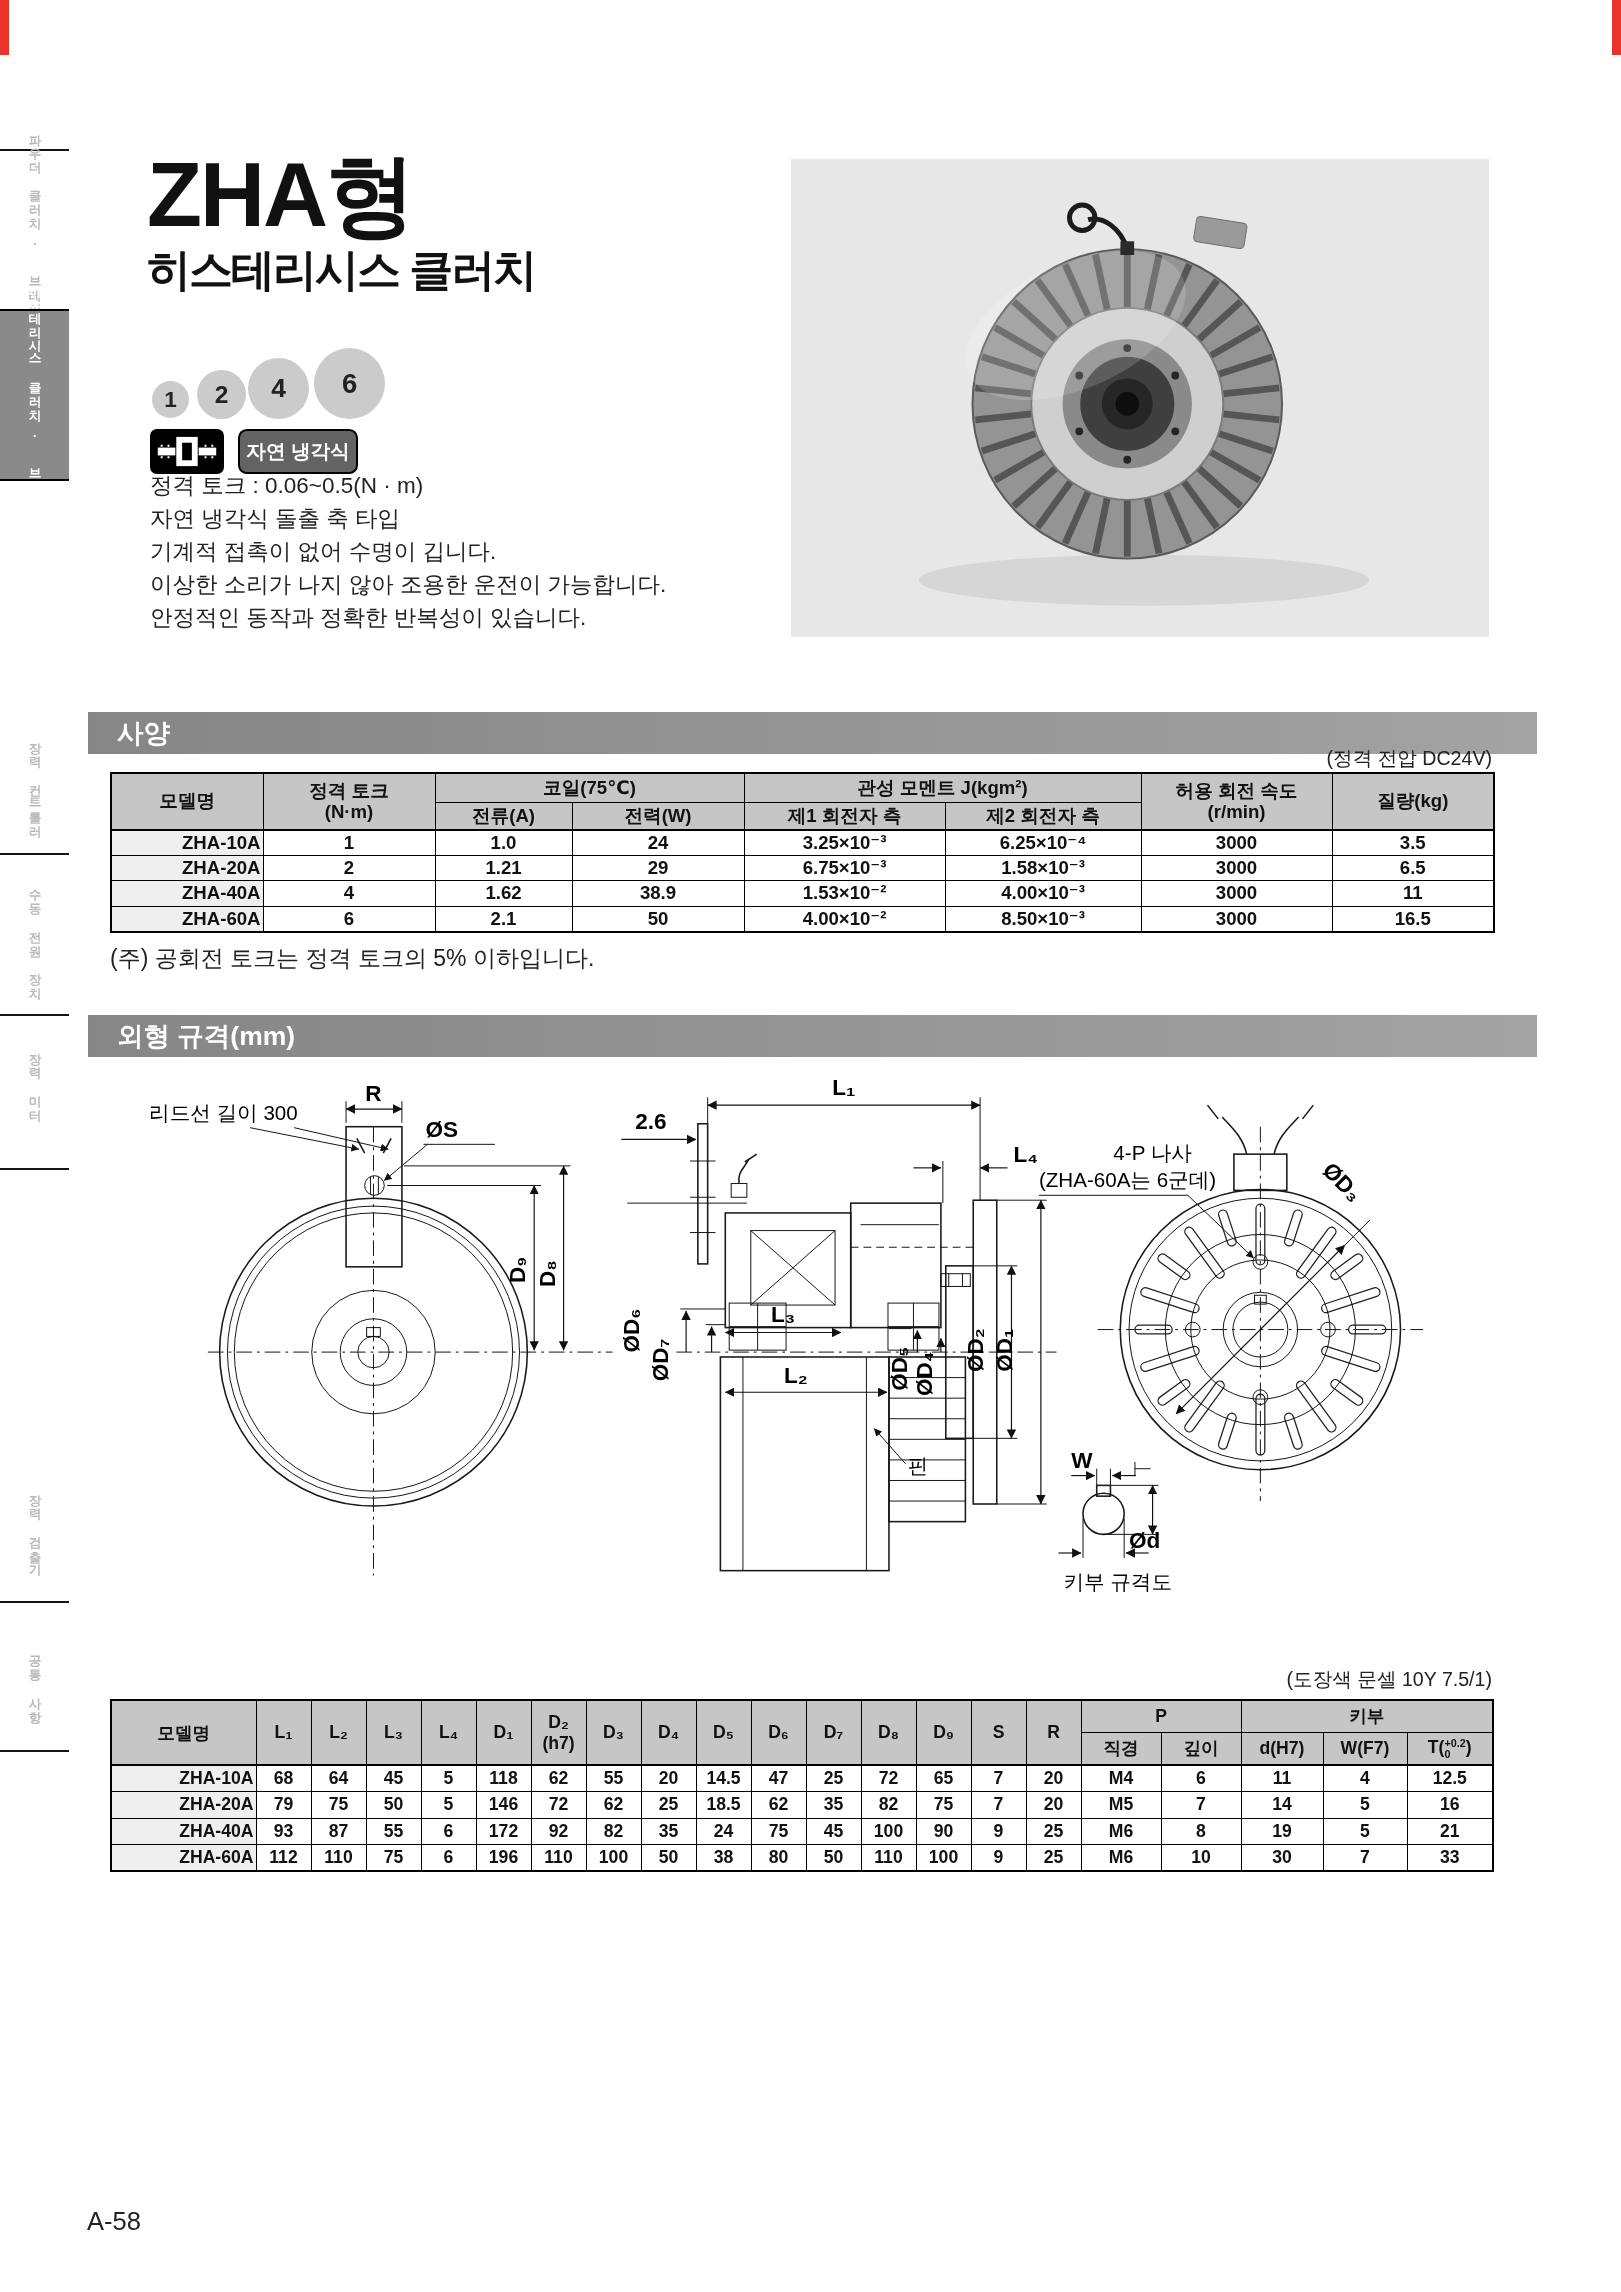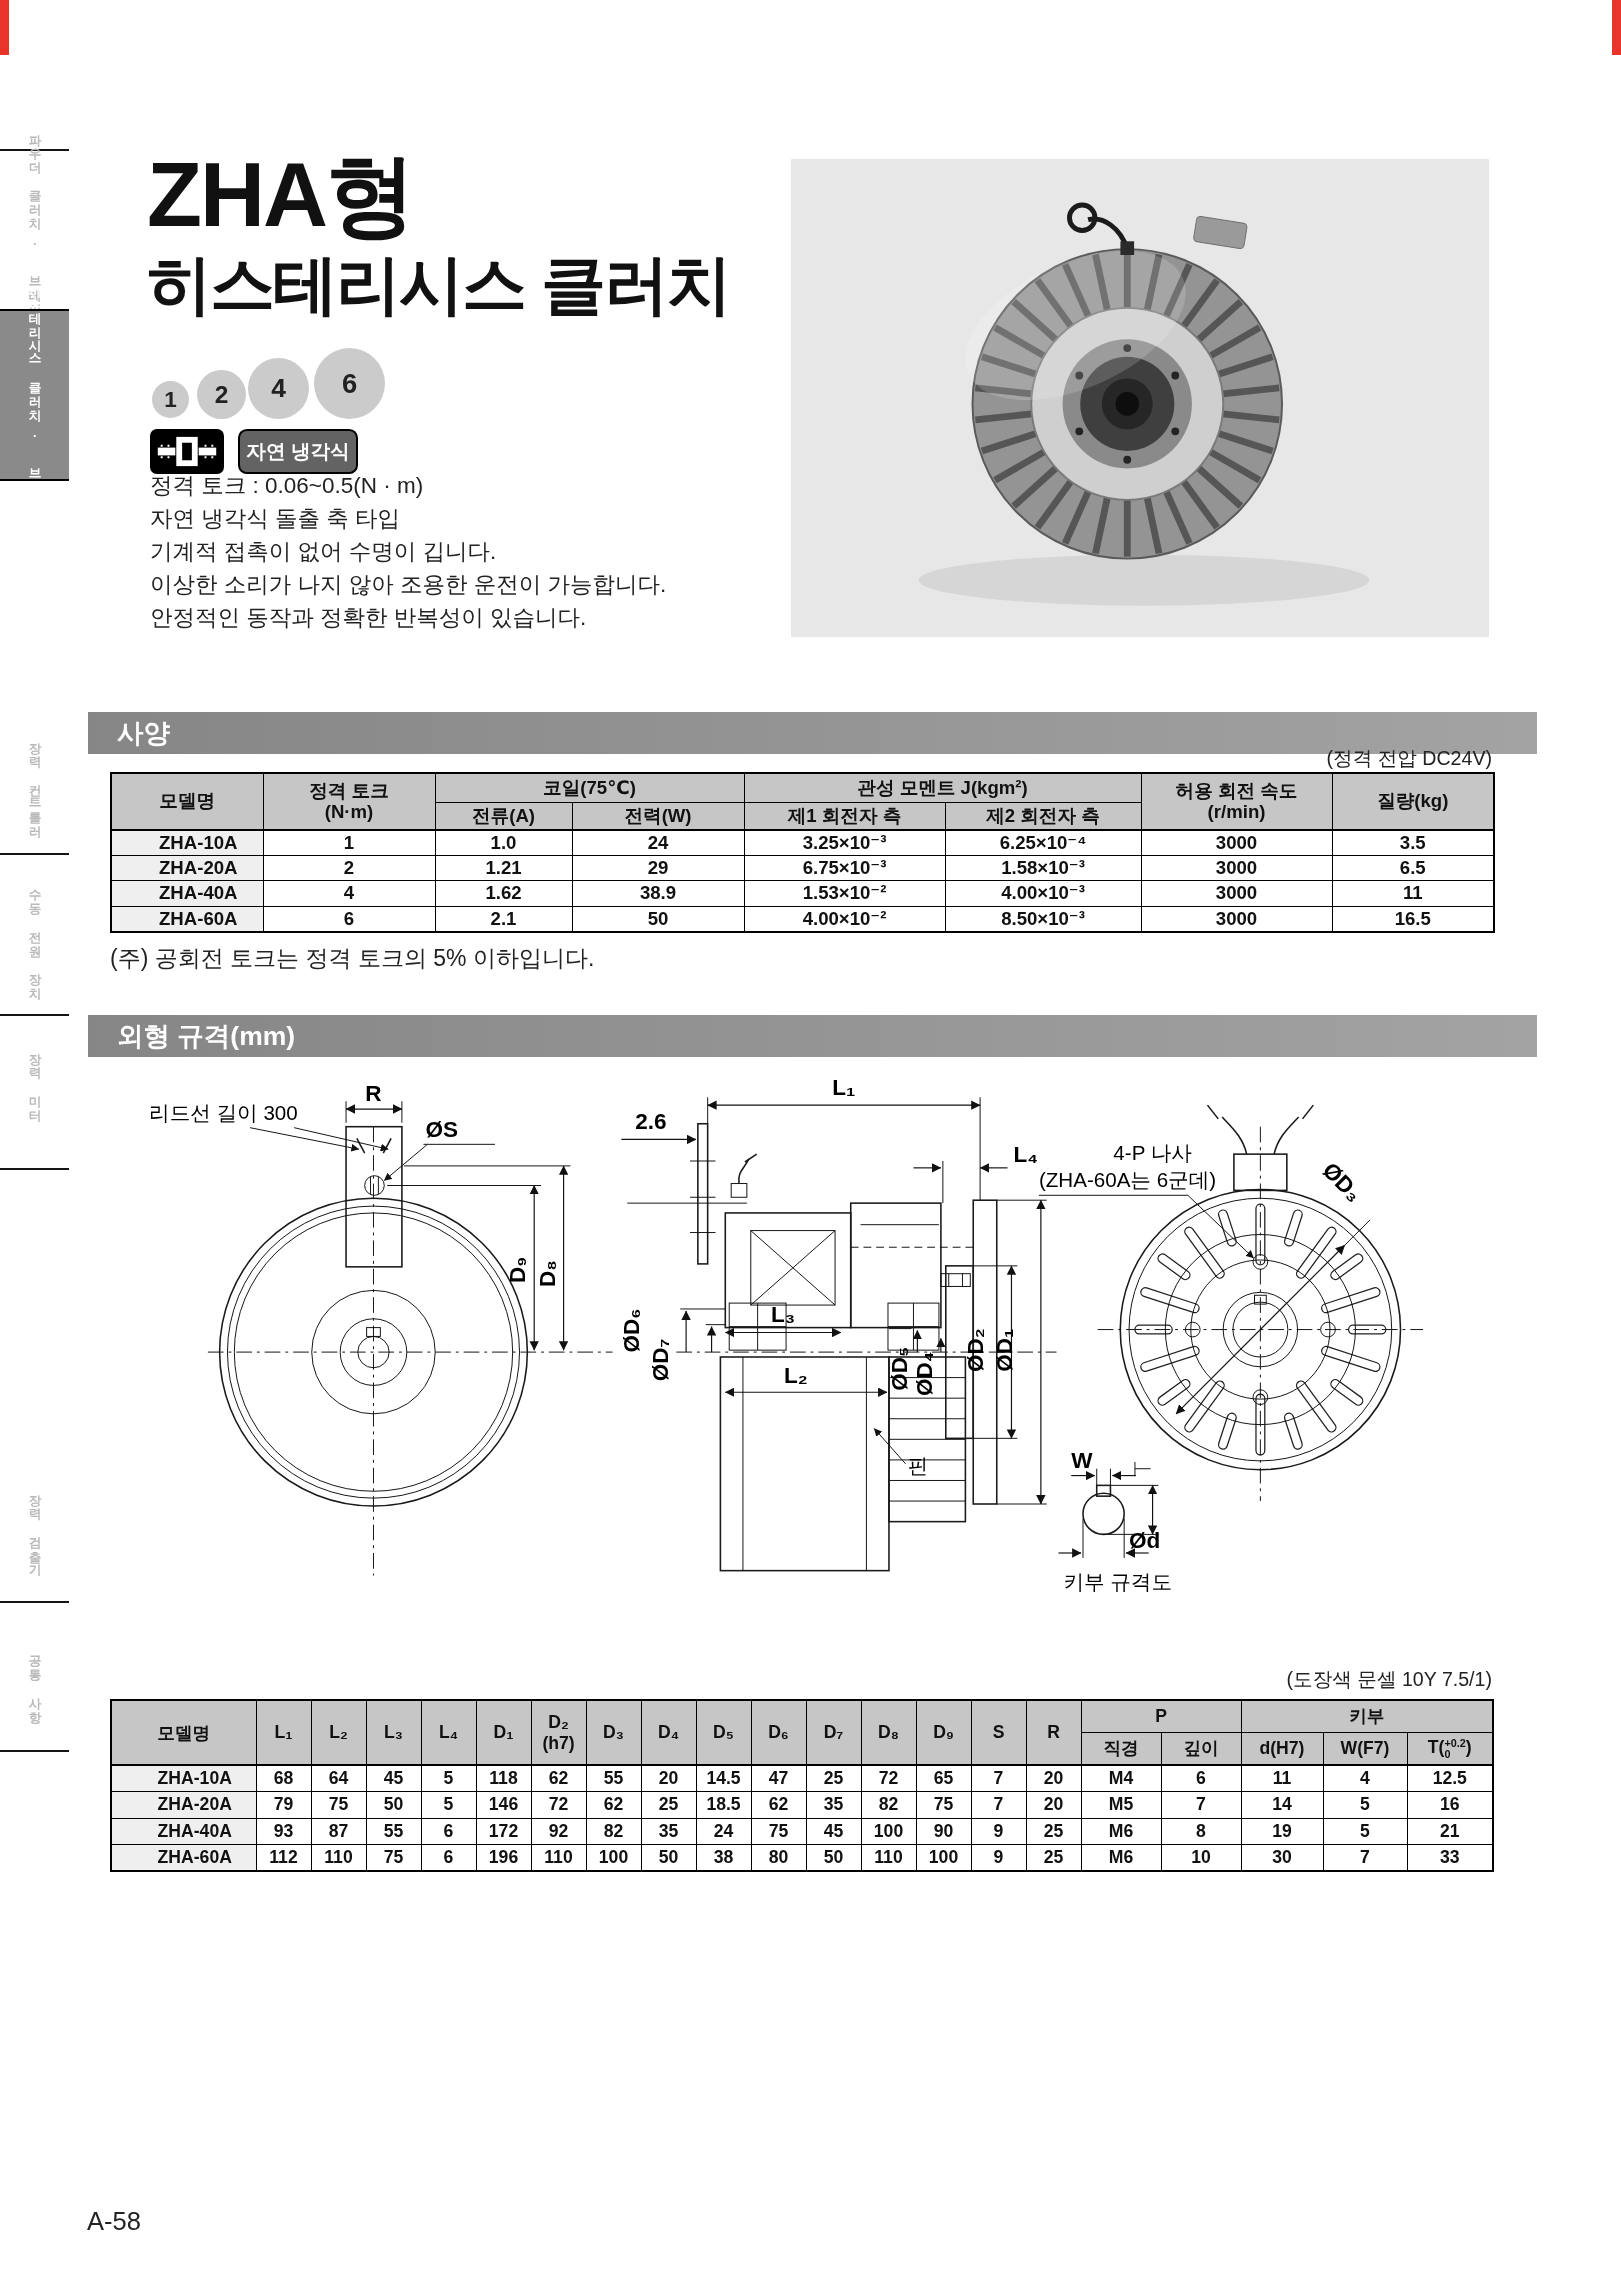--- a/index.html
+++ b/index.html
@@ -10,42 +10,42 @@
   .corner-mark{position:absolute;top:0;width:8.8px;height:55px;background:#e8342b;}
   
   .side-divider{position:absolute;left:0;width:69px;height:2px;background:#151515;}
   .side-item{position:absolute;left:0;width:69px;display:flex;align-items:center;justify-content:center;}
   .vtext{writing-mode:vertical-rl;text-orientation:upright;letter-spacing:1px;
          font-size:12.7px;font-weight:bold;color:#b9b9b9;white-space:nowrap;}
   .side-item.active{background:#8a8a8a;border-top:2.9px solid #000;border-bottom:2.9px solid #000;box-sizing:border-box;}
   .side-item.active .vtext{color:#fff;}
   
   .title1{position:absolute;left:147px;top:135px;font-size:90px;font-weight:bold;letter-spacing:-2px;}
-  .title2{position:absolute;left:147px;top:241px;font-size:65px;font-weight:bold;letter-spacing:-2px;}
+  .title2{position:absolute;left:147px;top:241px;font-size:44px;font-weight:bold;letter-spacing:-2px;}
   .size-circle{position:absolute;border-radius:50%;background:#cbcbcb;display:flex;
                align-items:center;justify-content:center;font-weight:bold;color:#222;}
   .badge{position:absolute;left:238px;top:429px;width:120px;height:45px;box-sizing:border-box;
          background:#636363;border:2.9px solid #000;border-radius:8.8px;color:#fff;
          font-size:19.6px;font-weight:bold;display:flex;align-items:center;justify-content:center;}
   .features{position:absolute;left:150px;top:469px;font-size:22.5px;line-height:33px;color:#222;}
   
   .photo{position:absolute;left:791px;top:159px;width:698px;height:478px;background:#e7e7e7;}
   
   .section-bar{position:absolute;left:88px;width:1449px;height:42px;
                background:linear-gradient(90deg,#868686,#a3a3a3);
                color:#fff;font-size:26.5px;font-weight:bold;display:flex;align-items:center;padding-left:29px;box-sizing:border-box;}
   .note-right{position:absolute;right:129px;font-size:19.6px;color:#222;}
   .footnote{position:absolute;left:110px;font-size:23px;color:#222;}
   
   table.data{position:absolute;left:110px;border-collapse:collapse;table-layout:fixed;
              border:2px solid #000;font-size:18.6px;font-weight:bold;text-align:center;}
   table.data th,table.data td{border:1px solid #000;padding:0 2px;overflow:hidden;}
   table.data thead th{background:#c6c6c6;}
   table.data thead{border-bottom:2px solid #000;}
-  table.data tbody td:first-child{background:#efefef;text-align:center;padding-left:24px;}
+  table.data tbody td:first-child{background:#efefef;text-align:right;padding-left:24px;}
   #spec-table{top:772px;width:1382px;}
   #spec-table thead tr:first-child{height:29px;}
   #spec-table thead tr:last-child{height:25.5px;}
   #spec-table tbody tr{height:25.5px;}
   #dim-table{top:1699px;width:1382px;font-size:17.6px;}
   #dim-table thead tr:first-child{height:32px;}
   #dim-table thead tr:last-child{height:33px;}
   #dim-table tbody tr{height:26.5px;}
   .hdr-line{display:block;line-height:1.15;}
   .tol{display:inline-flex;flex-direction:column;font-size:10.8px;line-height:10.8px;vertical-align:middle;text-align:left;}

